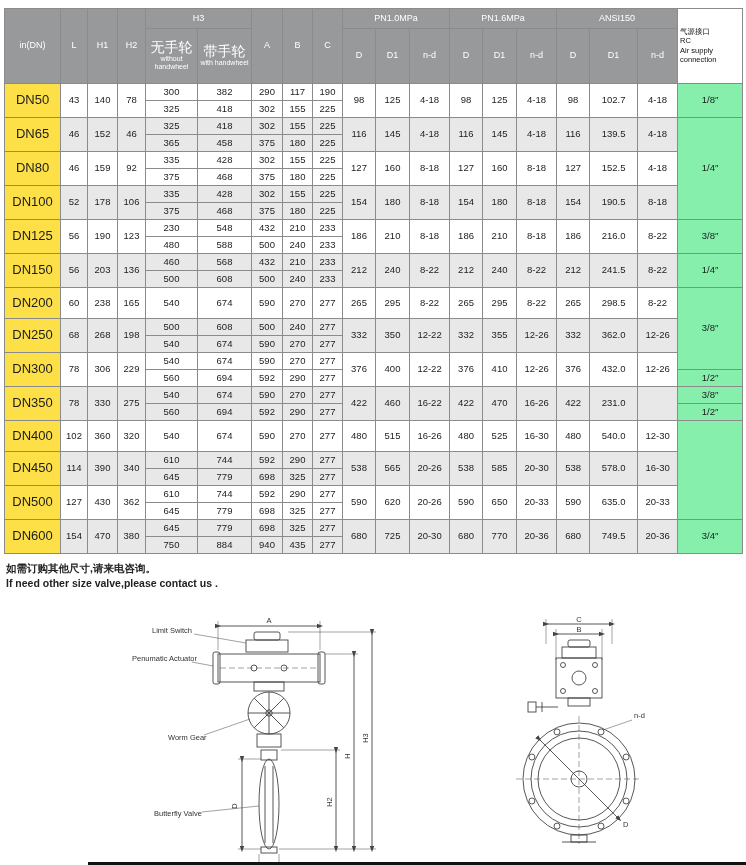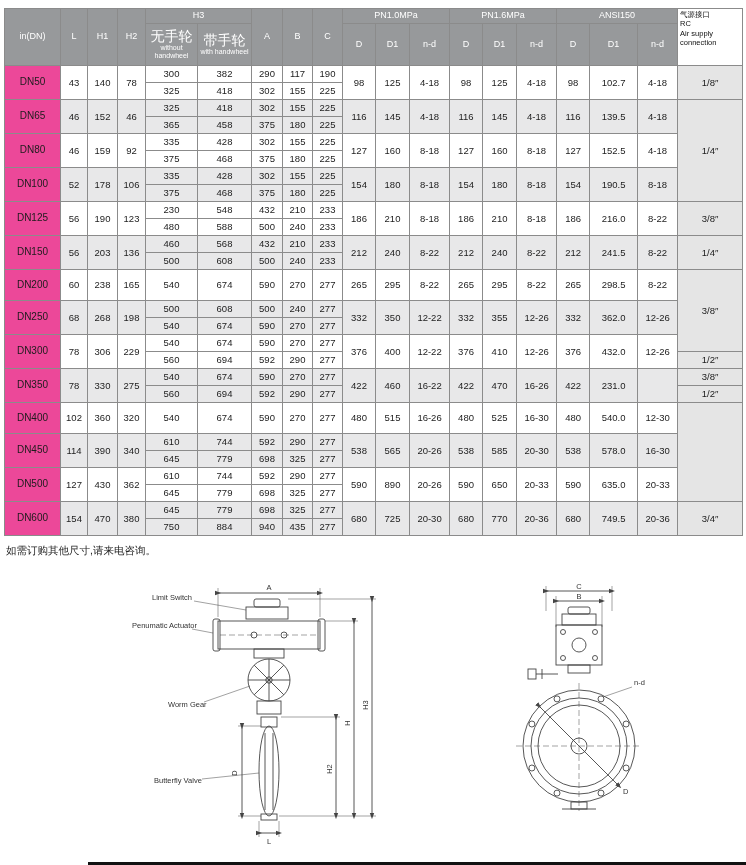--- a/index.html
+++ b/index.html
@@ -18,26 +18,26 @@
     overflow: hidden;
   }
   .spec thead td { background: #97999b; color: #ffffff; }
   .hr1 td { height: 15px; font-size: 9px; }
   .hr2 td { height: 42px; font-size: 9px; }
   .dn-h { font-size: 13px; }
   .sub .cn { font-size: 14px; }
   .sub .en { font-size: 7px; line-height: 1.15; }
   tr.stripe td { background: #e8e8e9; }
   tr.tall td { height: 31px; margin-left: 13px; }
-  td.dncell, tr.stripe td.dncell { background: #ec4899; color: #1c1c1c; font-size: 10px; }
-  td.rccell, tr.stripe td.rccell { background: #e5e5e5; font-size: 9.5px; }
-  td.rc-h { background: #ffffff; color: #111111; text-align: left; padding: 1px 2px; font-size: 7.5px; line-height: 1.25; vertical-align: top; }
+  td.dncell, tr.stripe td.dncell { background: #fde047; color: #1c1c1c; font-size: 13px; }
+  td.rccell, tr.stripe td.rccell { background: #86efac; font-size: 9.5px; }
+  td.rc-h { background: #ffffff; color: #111111; text-align: left; padding: 18px 2px; font-size: 7.5px; line-height: 1.25; vertical-align: top; }
   .spec thead td.rc-h { background: #ffffff; color: #111111; }
 
-  .notes { margin: 7px 2px 0 2px; font-size: 10.5px; color: #222; line-height: 1.5; }
+  .notes { margin: 7px 2px 0 2px; font-size: 10.5px; color: #222; line-height: 1.5; font-weight: bold; }
 
   .drawings { display: flex; margin-top: 24px; padding-left: 126px; gap: 80px; }
   svg text { font-family: "Liberation Sans", sans-serif; fill: #333; }
   .footer-rule { position: absolute; bottom: 0; left: 88px; right: 0; height: 3px; background: #121212; }
 </style>
 </head>
 <body>
 
 <div class="page">
 
@@ -427,21 +427,21 @@
           <td rowspan="2" class="dncell">DN500</td>
           <td rowspan="2">127</td>
           <td rowspan="2">430</td>
           <td rowspan="2">362</td>
           <td>610</td>
           <td>744</td>
           <td>592</td>
           <td>290</td>
           <td>277</td>
           <td rowspan="2">590</td>
-          <td rowspan="2">890</td>
+          <td rowspan="2">620</td>
           <td rowspan="2">20-26</td>
           <td rowspan="2">590</td>
           <td rowspan="2">650</td>
           <td rowspan="2">20-33</td>
           <td rowspan="2">590</td>
           <td rowspan="2">635.0</td>
           <td rowspan="2">20-33</td>
         </tr>
         <tr>
           <td>645</td>
@@ -476,20 +476,21 @@
           <td>884</td>
           <td>940</td>
           <td>435</td>
           <td>277</td>
         </tr>
       </tbody>
   </table>
 
   <div class="notes">
     <div>如需订购其他尺寸,请来电咨询。</div>
+    <div>If need other size valve,please contact us .</div>
   </div>
 
   <div class="drawings">
 
     <svg width="274" height="272" viewBox="0 0 274 272">
       <defs>
         <marker id="ar1" markerWidth="7" markerHeight="7" refX="3.5" refY="3.5" orient="auto">
           <path d="M0,1 L7,3.5 L0,6 z" fill="#444"></path>
         </marker>
       </defs>

